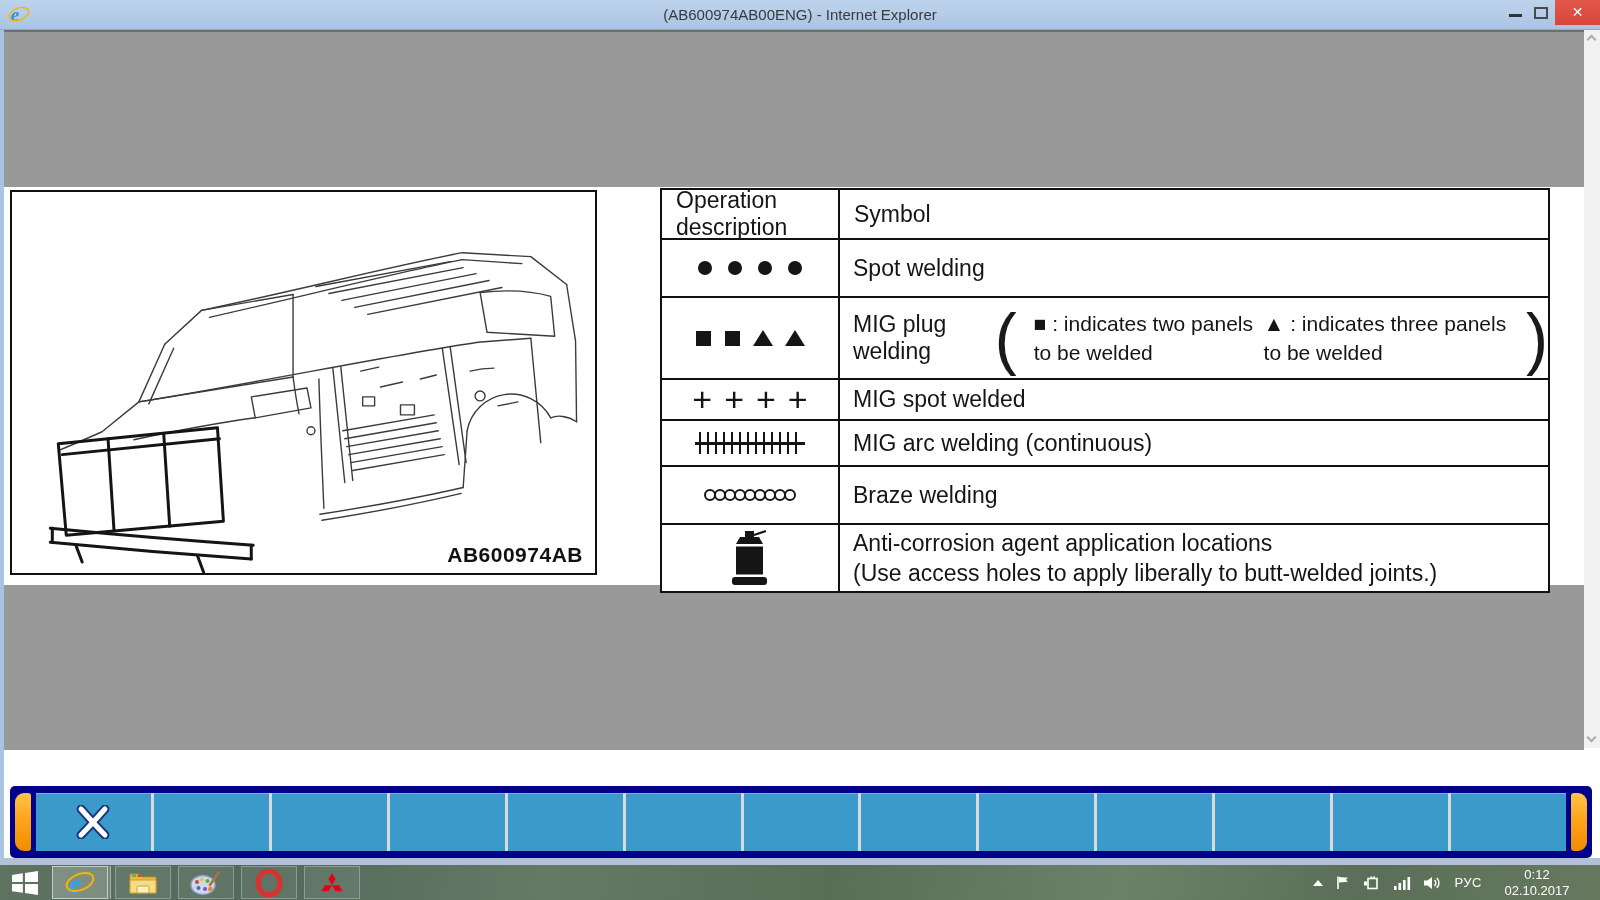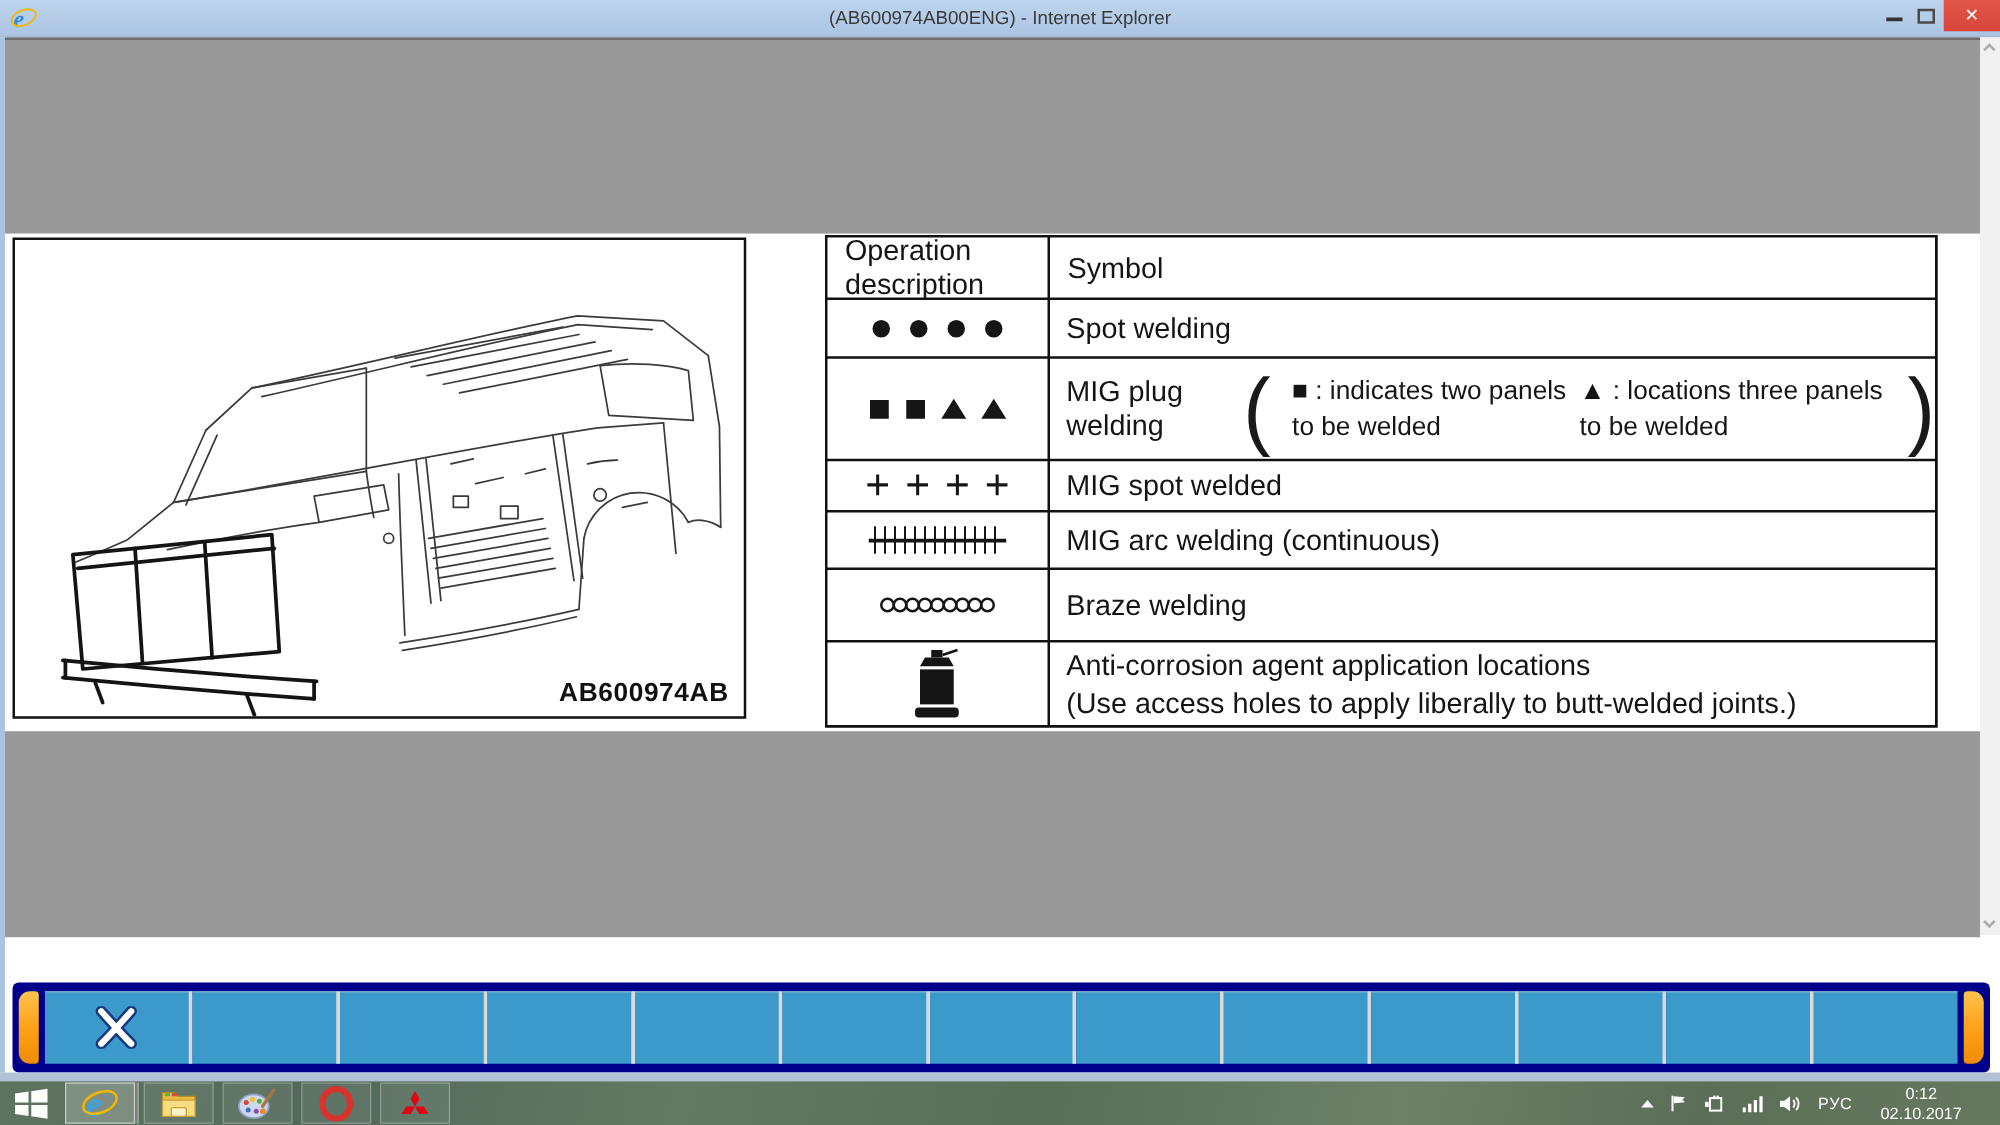--- a/index.html
+++ b/index.html
@@ -41,21 +41,21 @@
   .car-box svg { position:absolute; left:0; top:0; }
   .figure-label { position:absolute; right:12px; bottom:6px; font-size:21px; font-weight:bold; color:#111; letter-spacing:.5px; }
 
   
   .legend { left:660px; top:188px; width:890px; background:#111; border:2px solid #111;
     display:grid; grid-template-columns:176px 708px; grid-auto-rows:auto; gap:2px; }
   .cell { background:#fff; display:flex; align-items:center; color:#151515; font-size:23px; }
   .cell.sym { justify-content:center; }
   .cell.hdr { padding-left:14px; }
   .cell.desc { padding-left:13px; }
-  .r-hdr { height:48px; } .r1 { height:45px; } .r2 { height:80px; }
+  .r-hdr { height:48px; } .r1 { height:56px; } .r2 { height:80px; }
   .r3 { height:39px; } .r4 { height:44px; } .r5 { height:56px; } .r6 { height:66px; }
 
   .dot { width:14px; height:14px; border-radius:50%; background:#151515; margin:0 8px; }
   .sq  { width:15px; height:15px; background:#151515; margin:0 7px; }
   .tri { width:0; height:0; border-left:10px solid transparent; border-right:10px solid transparent;
          border-bottom:16px solid #151515; margin:0 6px; }
   .plus-marks { font-size:34px; letter-spacing:12px; padding-left:12px; color:#151515; font-weight:500; }
   .hatch { width:102px; height:22px; position:relative;
      background:repeating-linear-gradient(90deg,#151515 0 2px,transparent 2px 8px); }
   .hatch::after { content:""; position:absolute; left:-4px; right:-4px; top:10px; height:2.5px; background:#151515; }
@@ -218,21 +218,21 @@
     <div class="sq"></div>
     <div class="tri"></div>
     <div class="tri"></div>
   </div>
   <div class="cell desc r2">
     <div class="mig-note">
       <span class="mig-label">MIG plug welding</span>
       <span class="paren">(</span>
       <span class="note-lines">
         <span>■ : indicates two panels to be welded</span>
-        <span>▲ : locations three panels to be welded</span>
+        <span>▲ : indicates three panels to be welded</span>
       </span>
       <span class="paren">)</span>
     </div>
   </div>
 
   <div class="cell sym r3">
     <span class="plus-marks">++++</span>
   </div>
   <div class="cell desc r3">MIG spot welded</div>
 

